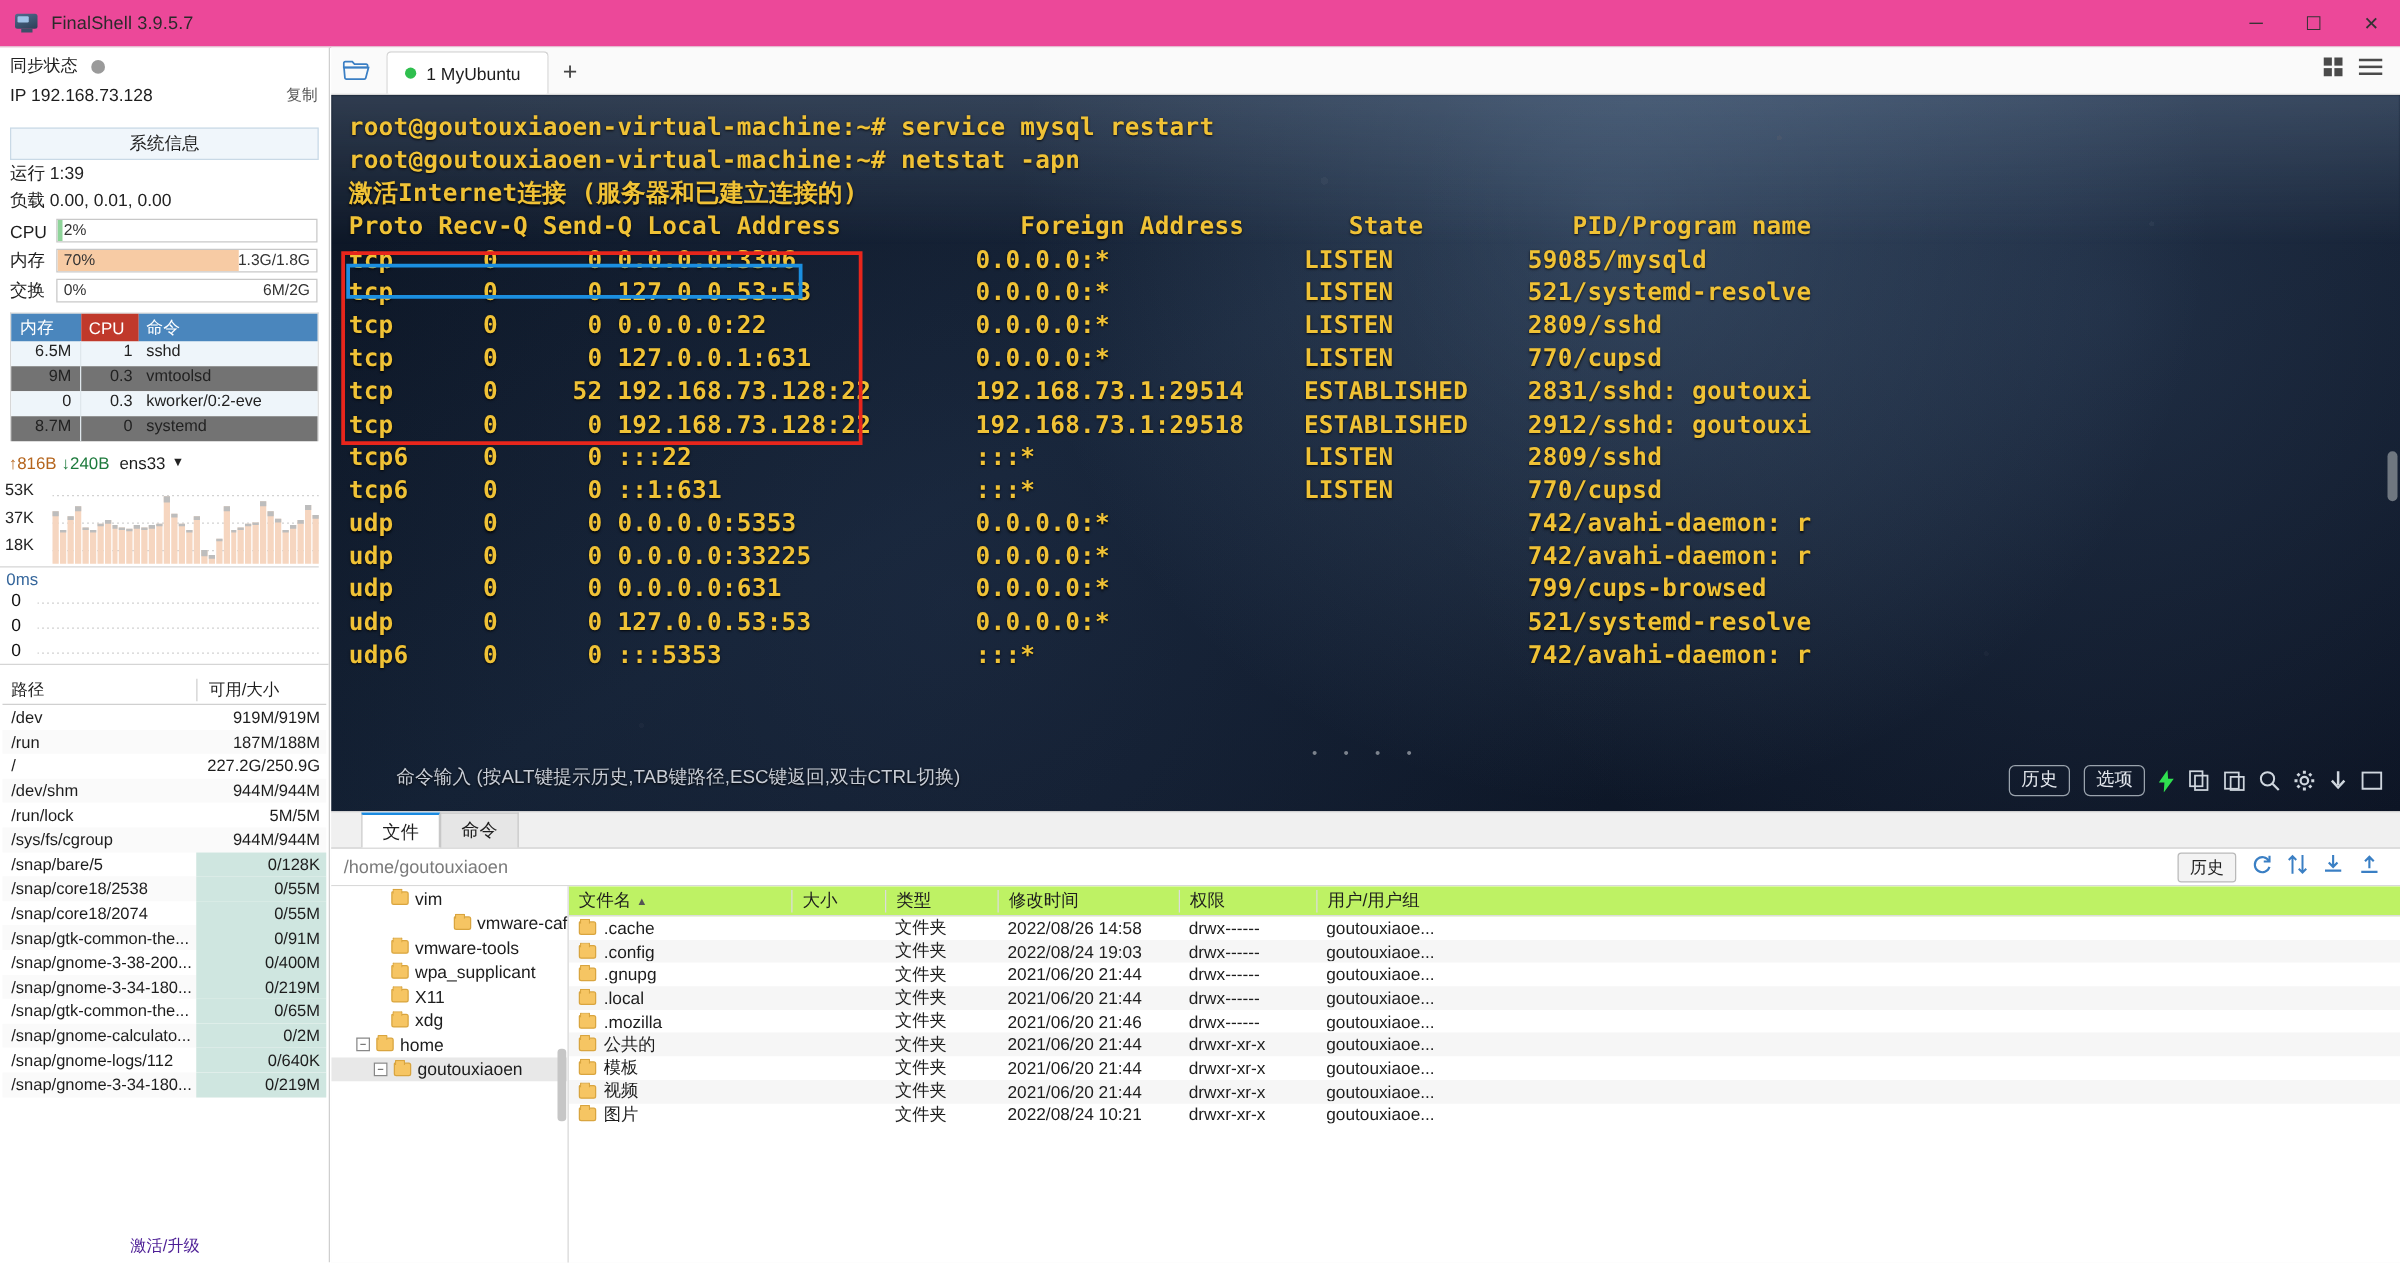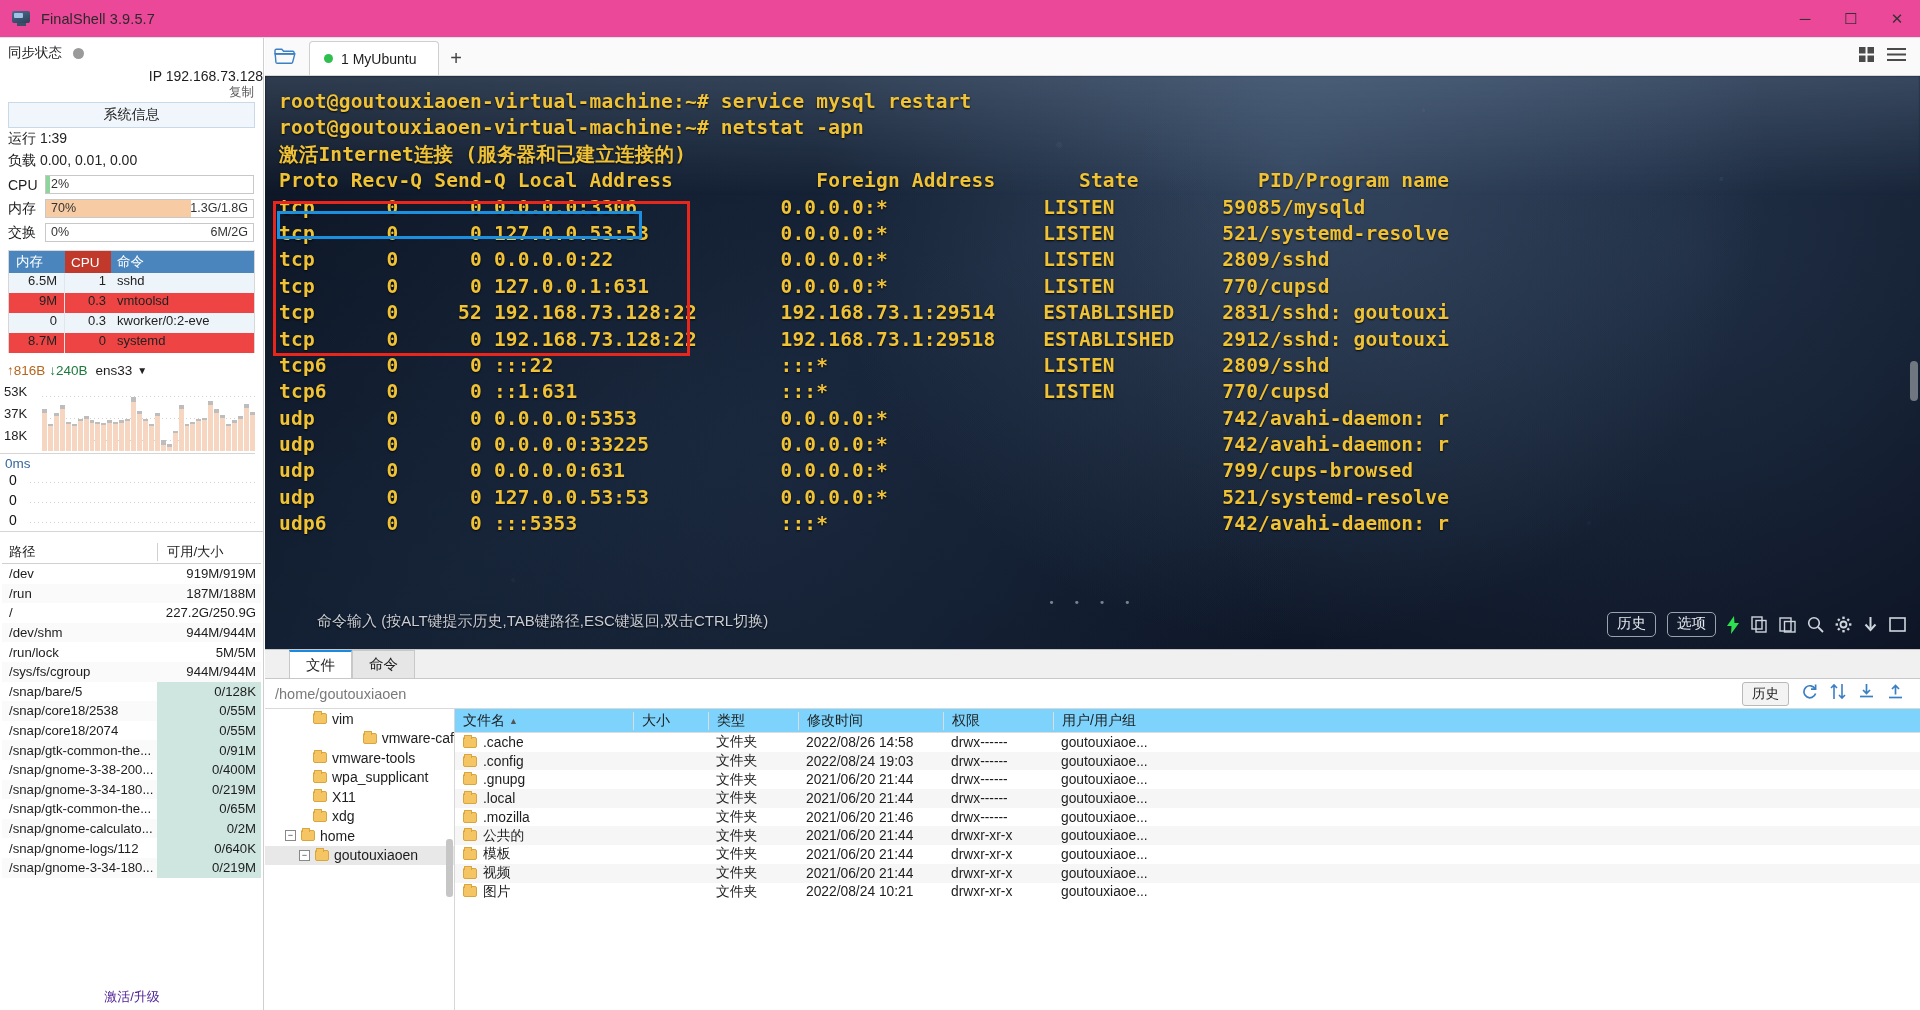--- a/index.html
+++ b/index.html
@@ -44,21 +44,21 @@
 
   
   .sidebar {
     position:absolute; left:0; top:38px; width:264px; height:972px;
     background:#fff; border-right:1px solid #cfcfcf; overflow:hidden;
     font-size:13.5px; color:#222;
   }
   .sync { height:30px; padding-left:8px; display:flex; align-items:center; gap:11px; }
   .sync .dot { width:11px; height:11px; border-radius:50%; background:#9a9a9a; }
 
-  .iprow { height:28px; padding-left:8px; display:flex; align-items:flex-end;flex-direction:column; }
+  .iprow { height:28px; padding-left:8px; display:flex; align-items:flex-start; }
   .iprow .ip { font-size:14px; color:#1d1d1d; }
   .iprow .copy { margin-left:auto; margin-right:9px; font-size:12.5px; color:#555; }
 
   .sysinfo-btn {
     margin:6px 8px 0 8px; height:26px; background:#f0f6fb; border:1px solid #c9d9e6;
     display:flex; align-items:center; justify-content:center;
     font-size:14px; color:#1d1d1d;
   }
 
   .kv { height:22px; padding-left:8px; display:flex; align-items:center; font-size:14px; gap:7px; }
@@ -72,21 +72,21 @@
   .meter .fill { position:absolute; left:0; top:0; bottom:0; }
   .meter .ptxt { position:absolute; left:5px; top:1px; font-size:12.5px; color:#333; }
   .meter .rtxt { position:absolute; right:5px; top:1px; font-size:12.5px; color:#333; }
 
   
   .ptable { margin:6px 8px 0 8px; border:1px solid #d7d7d7; border-bottom:none; }
   .ptable .phead { display:flex; height:22px; font-size:13.5px; color:#fff; }
   .ptable .phead .c1 { width:56px; background:#4a86bd; display:flex; align-items:center; padding-left:7px; }
   .ptable .phead .c2 { width:46px; background:#c0392b; display:flex; align-items:center; padding-left:6px; }
   .ptable .phead .c3 { flex:1; background:#4a86bd; display:flex; align-items:center; padding-left:6px; }
-  .ptable .prow { display:flex; height:20px; font-size:13px; color:#222; background:#ef4444; }
+  .ptable .prow { display:flex; height:20px; font-size:13px; color:#222; background:#737373; }
   .ptable .prow:nth-child(odd) { background:#eef5fa; }
   .ptable .prow .c1 { width:56px; text-align:right; padding-right:7px; border-right:1px solid #dfe7ec; }
   .ptable .prow .c2 { width:46px; text-align:right; padding-right:5px; }
   .ptable .prow .c3 { flex:1; padding-left:6px; }
 
   
   .netbar { display:flex; align-items:center; gap:4px; padding-left:7px; height:24px; margin-top:5px; font-size:13.5px; }
   .netbar .up { color:#b5651d; }
   .netbar .down { color:#1d7a3c; }
   .netbar .iface { color:#1d1d1d; margin-left:4px; }
@@ -201,21 +201,21 @@
   .ftree { width:190px; background:#fff; border-right:1px solid #d7d7d7; position:relative; overflow:hidden;
     font-size:14px; color:#1d1d1d; }
   .tnode { height:19.5px; display:flex; align-items:center; gap:5px; padding-left:18px; white-space:nowrap; }
   .tnode.sel { background:#e8e8e8; }
   .tnode .exp { width:11px; height:11px; border:1px solid #888; font-size:9px; line-height:9px;
     text-align:center; color:#333; background:#fff; flex:0 0 auto; }
   .tree-scroll { position:absolute; right:1px; top:130px; width:7px; height:58px; background:#c6c6c6; border-radius:3px; }
 
   .flist { flex:1; background:#fff; overflow:hidden; }
   .fhead { display:flex; height:24px; align-items:center; font-size:14px; color:#1d1d1d;
-    border-bottom:1px solid #dcdcdc; background:#7dd3fc; }
+    border-bottom:1px solid #dcdcdc; background:#bef264; }
   .fhead > div { padding-left:8px; border-left:1px solid #dcdcdc; display:flex; align-items:center; gap:4px; }
   .fhead > div:first-child { border-left:none; }
   .frow { display:flex; height:18.7px; align-items:center; font-size:13.8px; color:#1d1d1d; }
   .frow:nth-child(even) { background:#f6f6f6; }
   .frow > div { padding-left:8px; white-space:nowrap; overflow:hidden; }
   .c-name { width:178px; display:flex; align-items:center; gap:6px; }
   .c-size { width:75px; }
   .c-type { width:90px; }
   .c-time { width:145px; }
   .c-perm { width:110px; }

